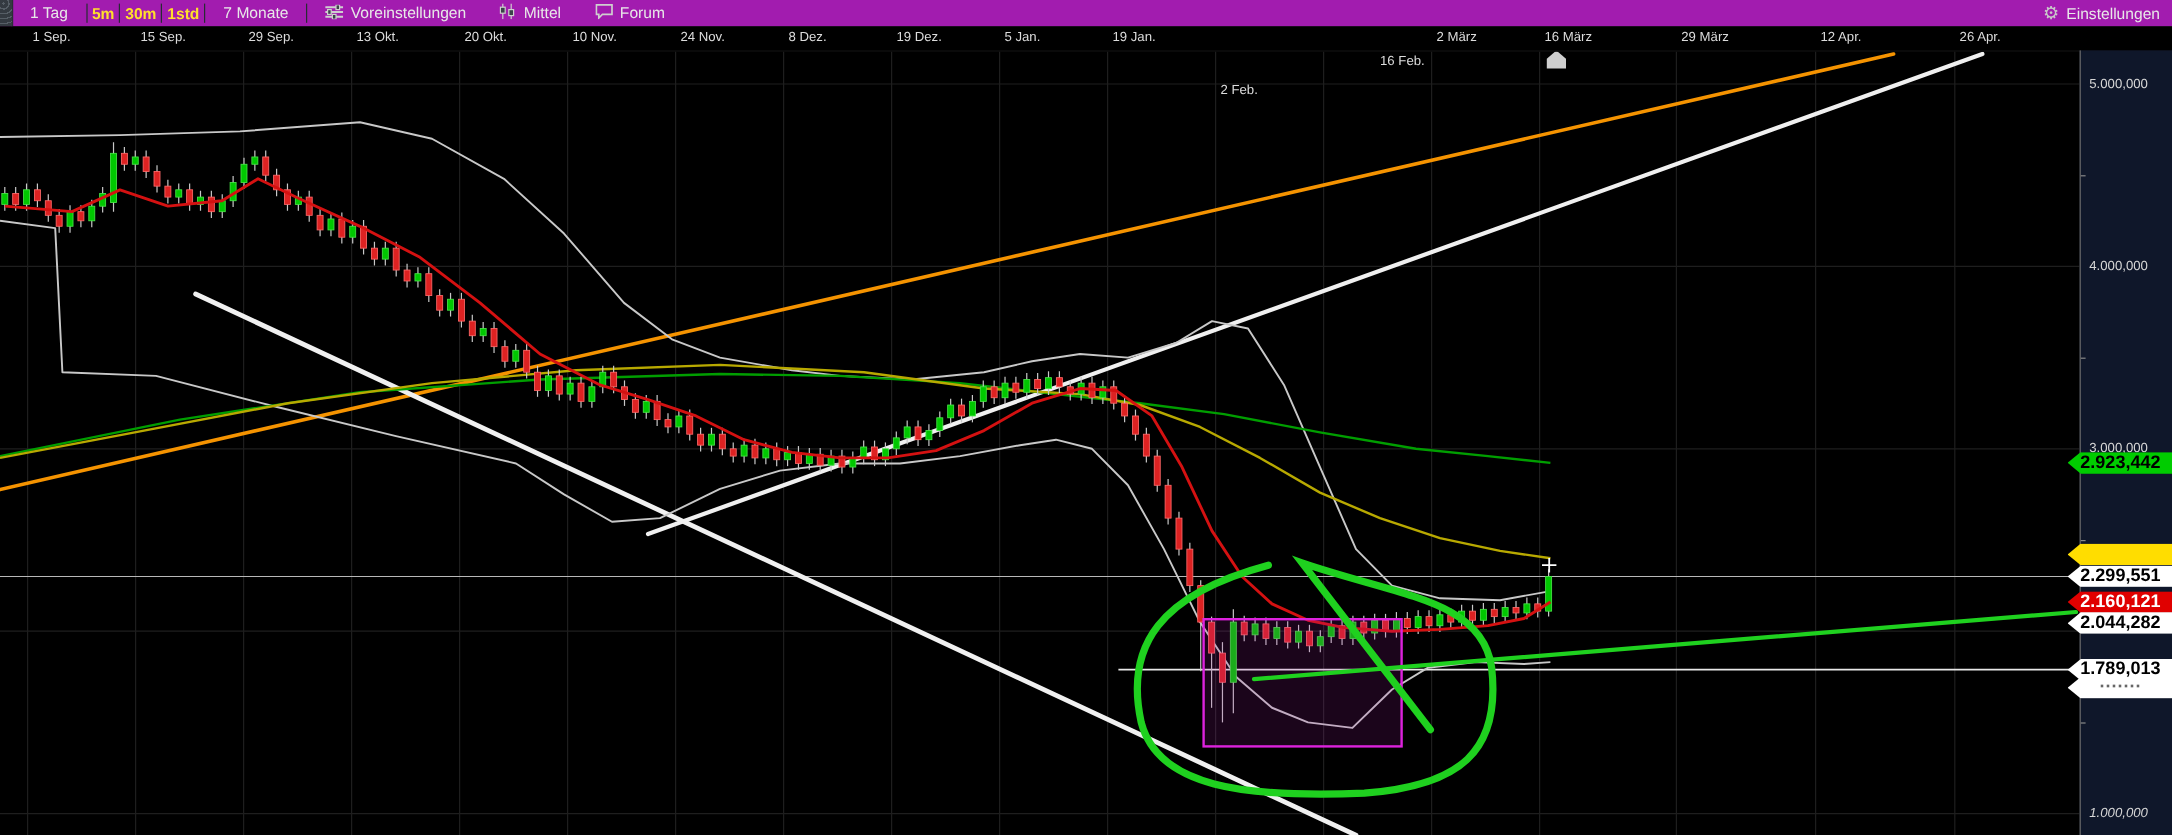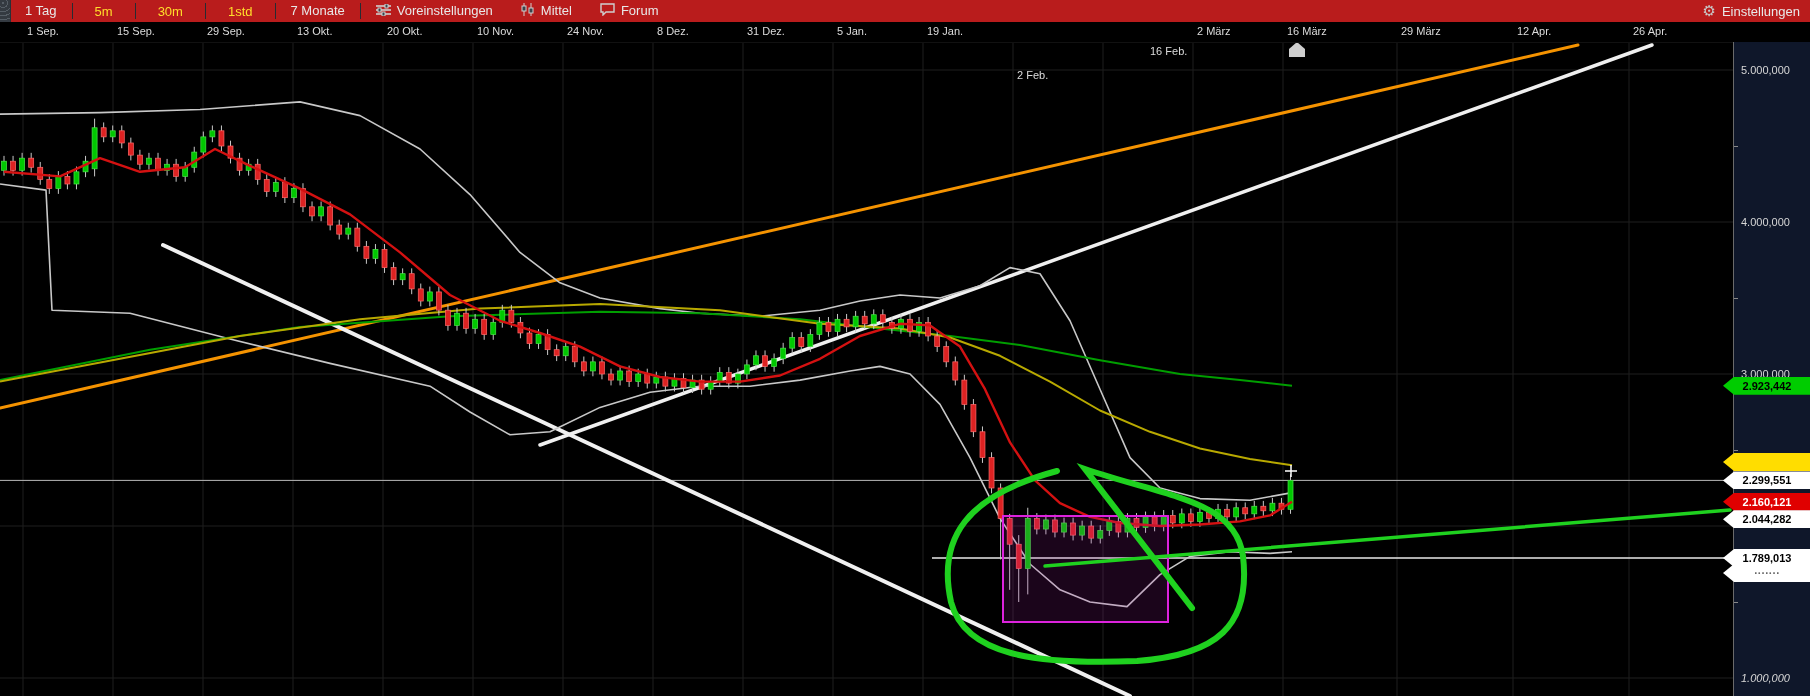--- a/index.html
+++ b/index.html
@@ -1,37 +1,37 @@
 <!DOCTYPE html>
 <html><head>
 <meta charset="utf-8">
 <style>
   html,body{margin:0;padding:0;background:#000;width:1810px;height:696px;overflow:hidden;
     font-family:"Liberation Sans","DejaVu Sans",sans-serif;}
   #stage{position:relative;width:1810px;height:696px;background:#000;}
   
-  #toolbar{position:absolute;left:0;top:0;width:1810px;height:22px;background:#b91c1c;
+  #toolbar{position:absolute;left:0;top:0;width:1810px;height:22px;background:#a21caf;
     border-bottom:1px solid #14161a;display:flex;align-items:center;color:#e8e8e8;font-size:13px;}
   #grip{width:10px;height:22px;background:repeating-radial-gradient(circle at 3px 3px,#565e66 0 1px,#343a41 1px 4px);border-right:1px solid #2a2f35;}
   .tbtn{padding:0 14px;height:22px;line-height:22px;white-space:nowrap;cursor:default;}
   .tsep{width:1px;height:16px;background:#272c32;margin:0 1px;}
-  .yellow{color:#ffdf2b;font-weight:normal;padding:0 21px;}
+  .yellow{color:#ffdf2b;font-weight:bold;padding:0 3px;}
   .ticon{display:inline-block;margin:0 6px 0 14px;}
   #tright{margin-left:auto;display:flex;align-items:center;margin-right:10px;}
   
   #dateaxis{position:absolute;left:0;top:22px;width:1810px;height:20px;background:#000;border-bottom:1px solid #111;}
   .dlabel{position:absolute;top:3px;color:#dcdcdc;font-size:11px;white-space:nowrap;}
   
   #chart{position:absolute;left:0;top:0;}
   
   #paxis{position:absolute;left:1733px;top:42px;width:77px;height:654px;background:#0f172a;border-left:1px solid #6a6a6a;}
   .plabel{position:absolute;left:7px;color:#d6d6d6;font-size:11px;transform:translateY(-50%);}
   .ptag{position:absolute;left:-11px;width:88px;height:18px;transform:translateY(-50%);
     clip-path:polygon(0 50%,11px 0,100% 0,100% 100%,11px 100%);
-    font-size:11px;line-height:18px;text-align:center;font-weight:bold;}
+    font-size:15px;line-height:18px;text-align:center;font-weight:bold;}
   .ptick{position:absolute;left:0;width:4px;height:1px;background:#888;}
 </style>
 </head>
 <body>
 
 <div id="stage">
 
   <svg id="chart" width="1810" height="696">
       <defs>
         <clipPath id="plot">
@@ -425,21 +425,21 @@
 
   <div id="dateaxis">
       <div class="dlabel" style="left: 27px;">1 Sep.</div>
       <div class="dlabel" style="left: 117px;">15 Sep.</div>
       <div class="dlabel" style="left: 207px;">29 Sep.</div>
       <div class="dlabel" style="left: 297px;">13 Okt.</div>
       <div class="dlabel" style="left: 387px;">20 Okt.</div>
       <div class="dlabel" style="left: 477px;">10 Nov.</div>
       <div class="dlabel" style="left: 567px;">24 Nov.</div>
       <div class="dlabel" style="left: 657px;">8 Dez.</div>
-      <div class="dlabel" style="left: 747px;">31 Dez.</div>
+      <div class="dlabel" style="left: 747px;">19 Dez.</div>
       <div class="dlabel" style="left: 837px;">5 Jan.</div>
       <div class="dlabel" style="left: 927px;">19 Jan.</div>
       <div class="dlabel" style="left: 1017px; margin-top: 44px;">2 Feb.</div>
       <div class="dlabel" style="left: 1150px; margin-top: 20px;">16 Feb.</div>
       <div class="dlabel" style="left: 1197px;">2 März</div>
       <div class="dlabel" style="left: 1287px;">16 März</div>
       <div class="dlabel" style="left: 1401px;">29 März</div>
       <div class="dlabel" style="left: 1517px;">12 Apr.</div>
       <div class="dlabel" style="left: 1633px;">26 Apr.</div>
     </div>

